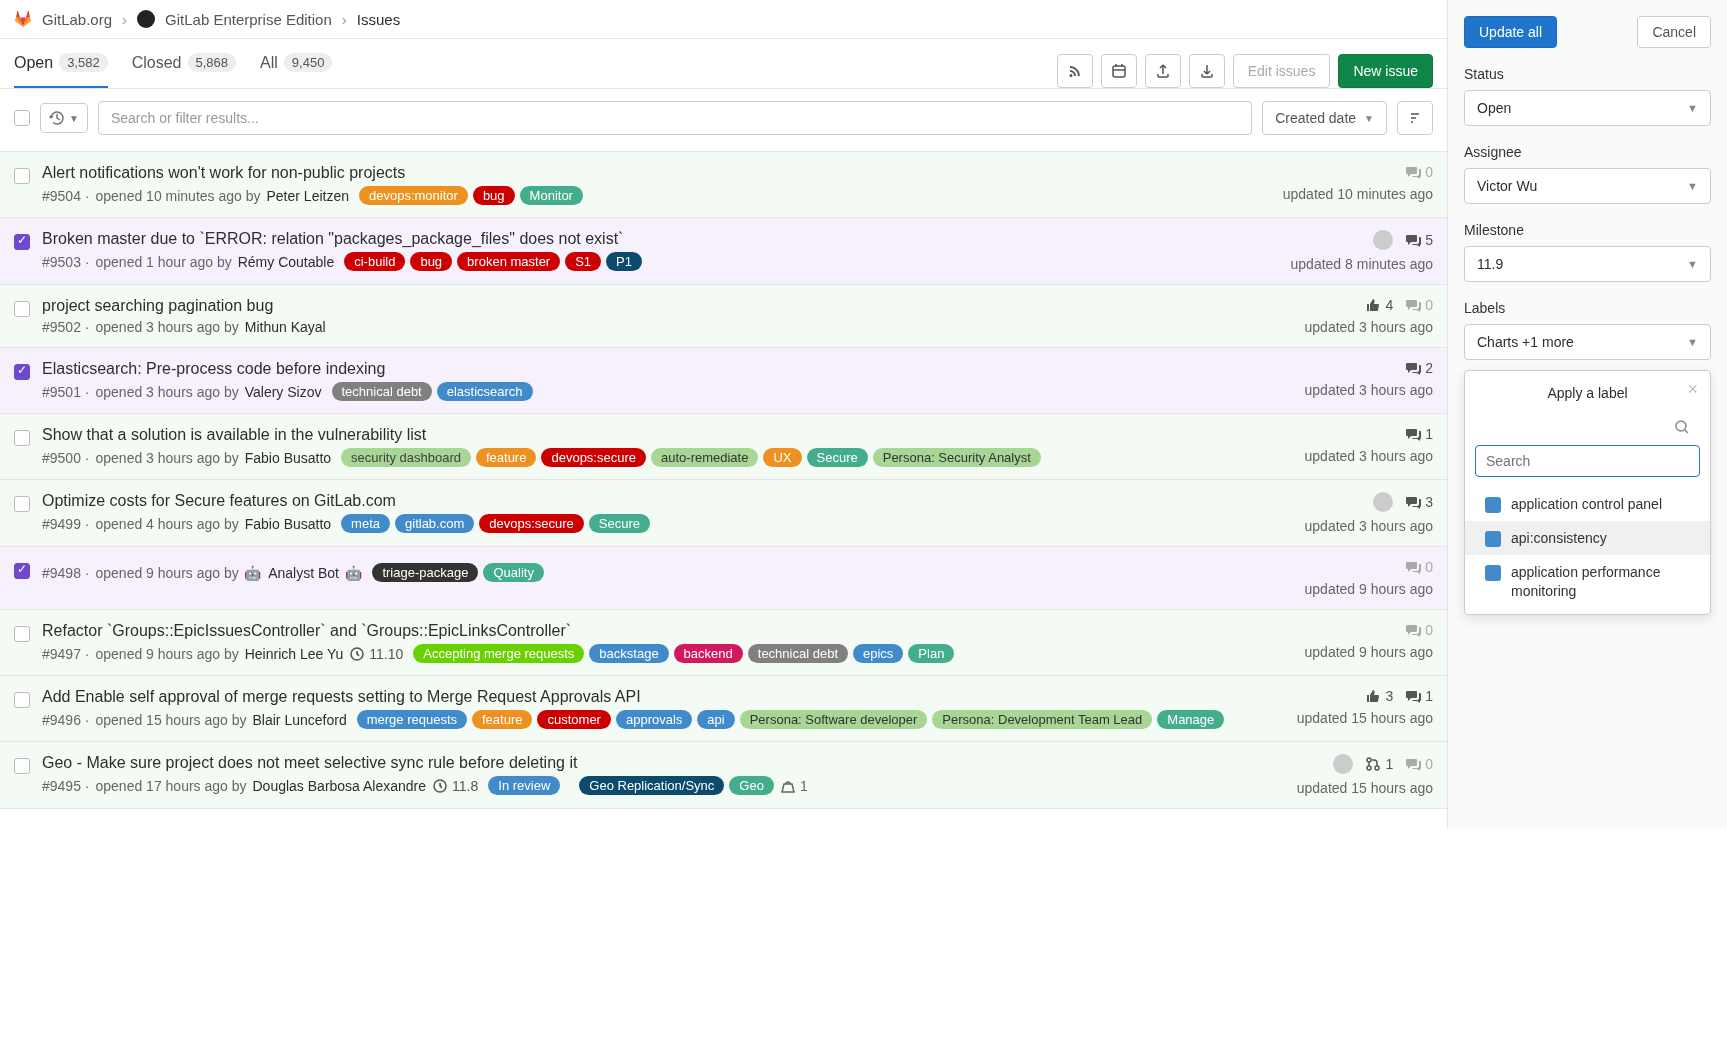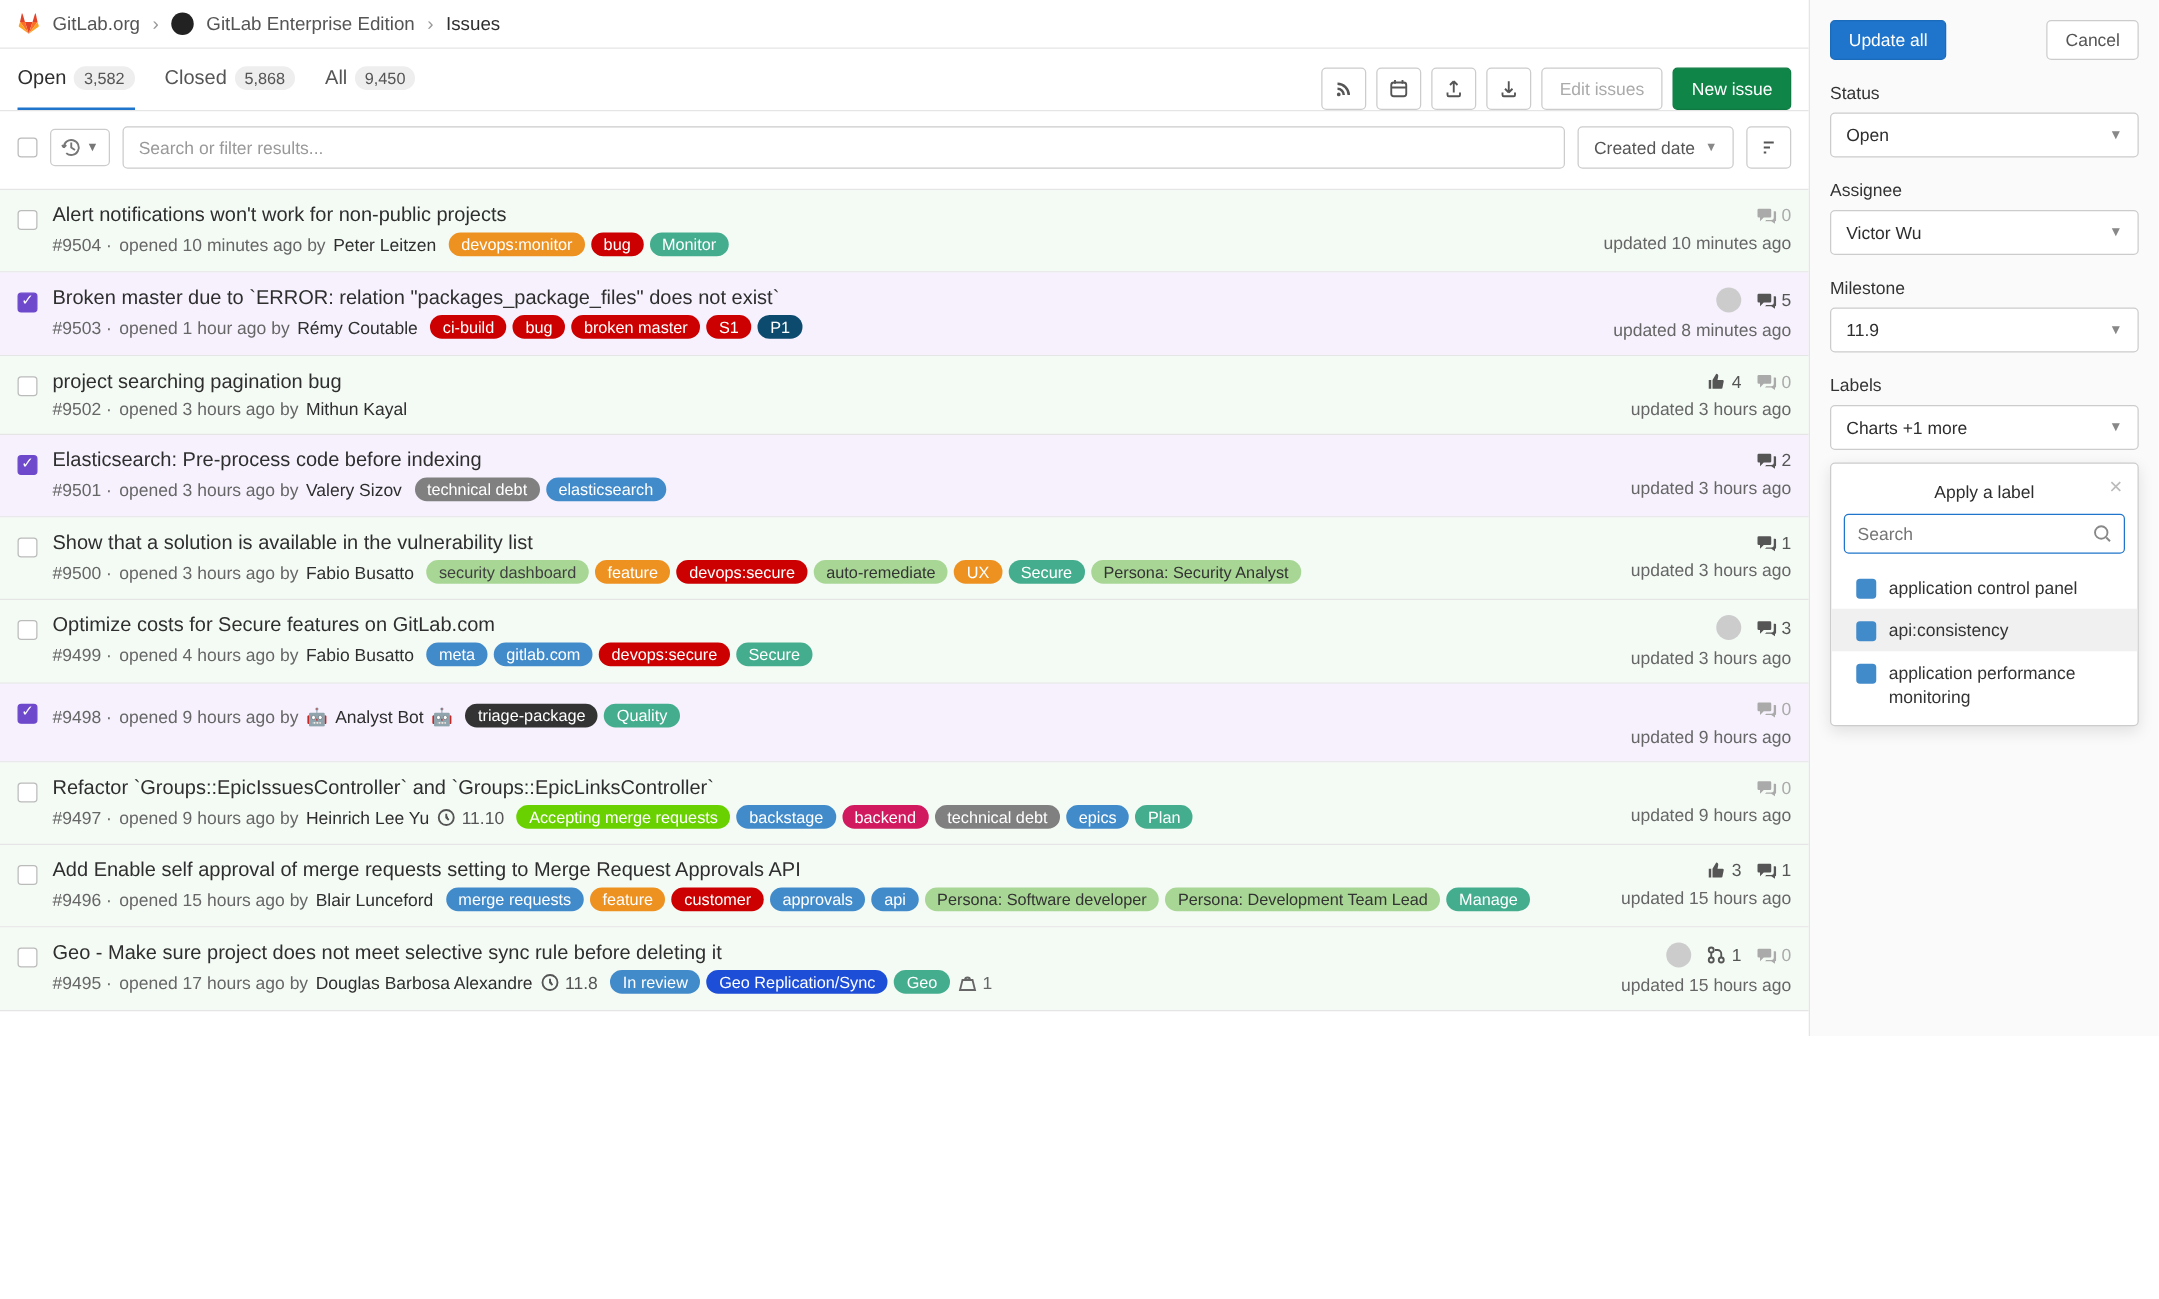--- a/index.html
+++ b/index.html
@@ -59,21 +59,21 @@
 
 .sidebar h4 { font-size: 14px; font-weight: 500; color: #333; margin: 18px 0 8px 0; }
 .sidebar .sb-top { display: flex; gap: 8px; margin-bottom: 6px; }
 .sb-select { border: 1px solid #ccc; border-radius: 4px; padding: 9px 12px; display: flex; align-items: center; justify-content: space-between; background: #fff; cursor: pointer; }
 .sb-select .chev { color: #888; font-size: 11px; }
 
 .dropdown-panel { margin-top: 10px; border: 1px solid #ccc; border-radius: 4px; background: #fff; box-shadow: 0 4px 12px rgba(0,0,0,0.1); padding: 10px 0 6px 0; position: relative; }
 .dropdown-panel .dp-title { text-align: center; font-weight: 500; padding: 4px 0 10px 0; color: #2e2e2e; }
 .dropdown-panel .dp-close { position: absolute; top: 8px; right: 12px; color: #bbb; cursor: pointer; font-size: 18px; }
 .dp-search-wrap { padding: 0 10px 10px 10px; }
-.dp-search { width: 100%; border: 1px solid #1f75cb; border-radius: 4px; padding: 7px 30px 7px 10px; font-size: 14px; outline: none; }
+.dp-search { width: 100%; border: 1px solid #1f75cb; border-radius: 4px; padding: 7px 30px 7px 10px; font-size: 14px; outline: none; margin-top: 34px; }
 .dp-search-wrap { position: relative; }
 .dp-search-wrap .mag { position: absolute; right: 20px; top: 8px; color: #888; }
 .dp-scroll { max-height: 170px; overflow-y: auto; }
 .dp-item { display: flex; align-items: flex-start; gap: 10px; padding: 8px 20px; cursor: pointer; }
 .dp-item.highlight { background: #f0f0f0; }
 .dp-swatch { width: 16px; height: 16px; border-radius: 3px; flex-shrink: 0; margin-top: 2px; }
 .dp-label { font-size: 14px; color: #333; line-height: 1.3; }
 
 svg.icon { width: 16px; height: 16px; }
 .confidential-icon { display: inline-flex; align-items: center; gap: 4px; color: #666; }
@@ -454,21 +454,21 @@
               <span class="author">Douglas Barbosa Alexandre</span>
               <span class="milestone-chip">
                 <svg class="icon" viewBox="0 0 16 16">
                   <circle cx="8" cy="8" r="6" fill="none" stroke="currentColor" stroke-width="1.5"></circle>
                   <path stroke="currentColor" stroke-width="1.5" d="M8 5v3l2 2"></path>
                 </svg>
                 <span>11.8</span>
               </span>
               <span class="labels">
                 <span class="label" style="background: rgb(66, 139, 202);">In review</span>
-                <span class="label" style="background: #1d4ed8;">Geo Replication/Sync</span>
+                <span class="label" style="background: #0c4a6e; margin-left: 14px;">Geo Replication/Sync</span>
                 <span class="label" style="background: rgb(68, 173, 142);">Geo</span>
               </span>
               <span class="confidential-icon">
                 <svg class="icon" viewBox="0 0 16 16">
                   <path fill="none" stroke="currentColor" stroke-width="1.5" d="M4 6h8l2 8H2zM6 6a2 2 0 114 0"></path>
                 </svg>
                 <span>1</span>
               </span>
             </div>
           </div>

